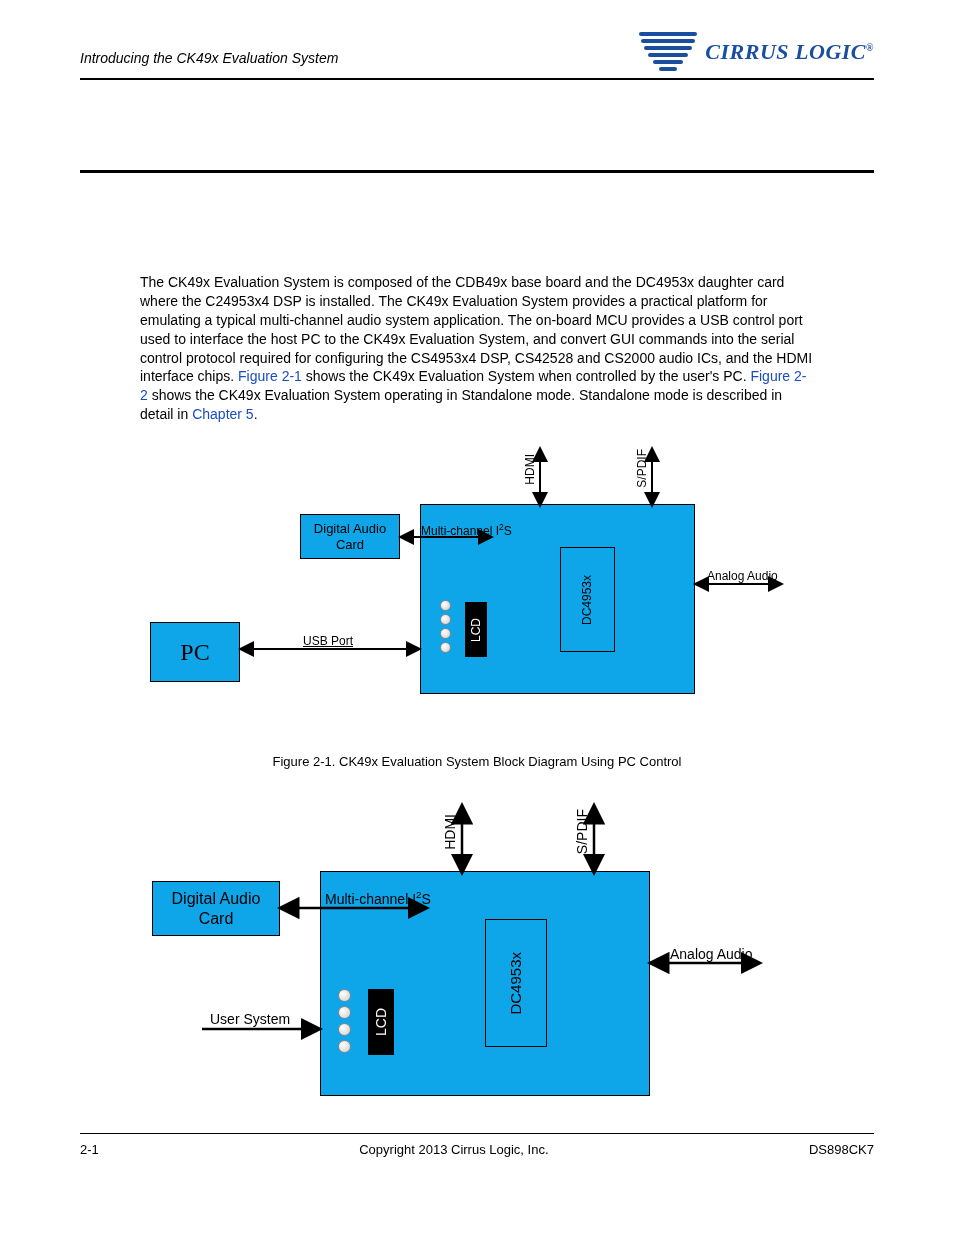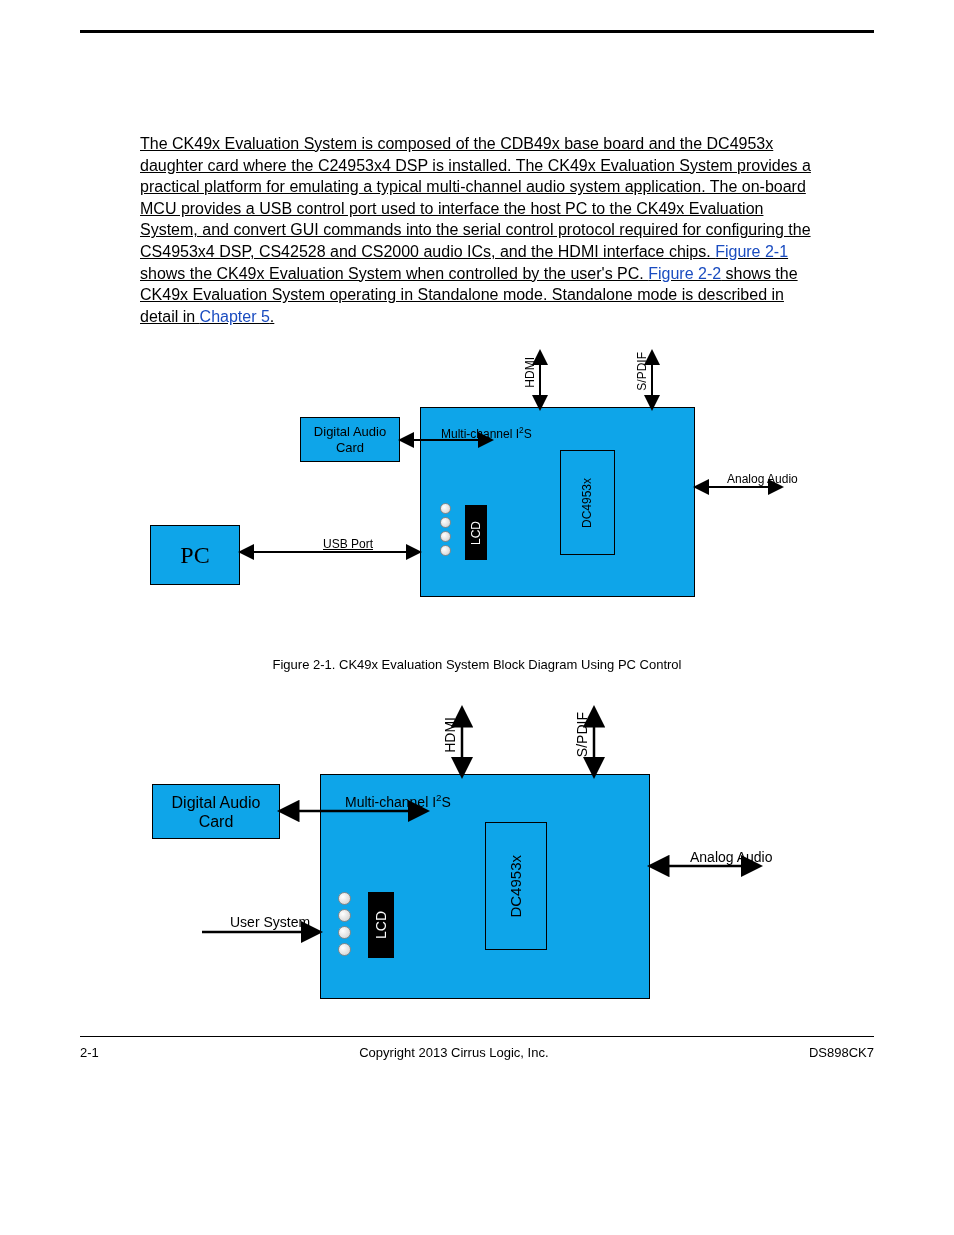--- a/index.html
+++ b/index.html
@@ -50,24 +50,23 @@
     font-style: normal;
   }
   .inner-rule-top {
     border-top: 3px solid #000;
     margin-bottom: 100px;
   }
   .body-wrap {
     padding: 0 60px;
   }
   .body-para {
-    font-size: 16px;
+    font-size: 14px;
     line-height: 1.35;
     margin-bottom: 18px;
-    text-decoration: underline;
   }
   .link { color: #1a4cc0; }
   .figure {
     position: relative;
     margin: 0 auto 22px auto;
   }
   .fig-caption {
     text-align: center;
     font-size: 13px;
     margin-bottom: 32px;
@@ -98,21 +97,20 @@
   .v-label {
     position: absolute;
     writing-mode: vertical-rl;
     transform: rotate(180deg);
     font-size: 12px;
   }
   .h-label {
     position: absolute;
     font-size: 12px;
     white-space: nowrap;
-    padding-left: 20px;
   }
   .buttons {
     position: absolute;
     display: flex;
     flex-direction: column;
     gap: 3px;
   }
   .btn-dot {
     width: 11px; height: 11px;
     border: 1px solid #888;
@@ -130,20 +128,40 @@
     padding-top: 8px;
     align-items: center;
   }
   sup { font-size: 0.7em; }
 </style>
 </head>
 <body>
 
 <div class="page">
 
+  <div class="header">
+    <div class="header-title">Introducing the CK49x Evaluation System</div>
+    <div class="logo">
+      <span class="logo-mark">
+        <svg width="60" height="44" viewBox="0 0 60 44">
+          <g fill="#1a4e9e">
+            <rect x="0" y="2" width="58" height="4" rx="2"></rect>
+            <rect x="2" y="9" width="54" height="4" rx="2"></rect>
+            <rect x="5" y="16" width="48" height="4" rx="2"></rect>
+            <rect x="9" y="23" width="40" height="4" rx="2"></rect>
+            <rect x="14" y="30" width="30" height="4" rx="2"></rect>
+            <rect x="20" y="37" width="18" height="4" rx="2"></rect>
+          </g>
+        </svg>
+      </span>
+      <span class="logo-text">
+        <span>CIRRUS LOGIC</span><span class="logo-reg">®</span>
+      </span>
+    </div>
+  </div>
 
   <div class="inner-rule-top"></div>
 
   <div class="body-wrap">
 
     <p class="body-para">
       <span>The CK49x Evaluation System is composed of the CDB49x base board and the DC4953x daughter card where the C24953x4 DSP is installed. The CK49x Evaluation System provides a practical platform for emulating a typical multi-channel audio system application. The on-board MCU provides a USB control port used to interface the host PC to the CK49x Evaluation System, and convert GUI commands into the serial control protocol required for configuring the CS4953x4 DSP, CS42528 and CS2000 audio ICs, and the HDMI interface chips. </span><span class="link">Figure 2-1</span><span> shows the CK49x Evaluation System when controlled by the user's PC. </span><span class="link">Figure 2-2</span><span> shows the CK49x Evaluation System operating in Standalone mode. Standalone mode is described in detail in </span><span class="link">Chapter 5</span><span>.</span>
     </p>
 
     <div class="figure" style="height:290px;">

